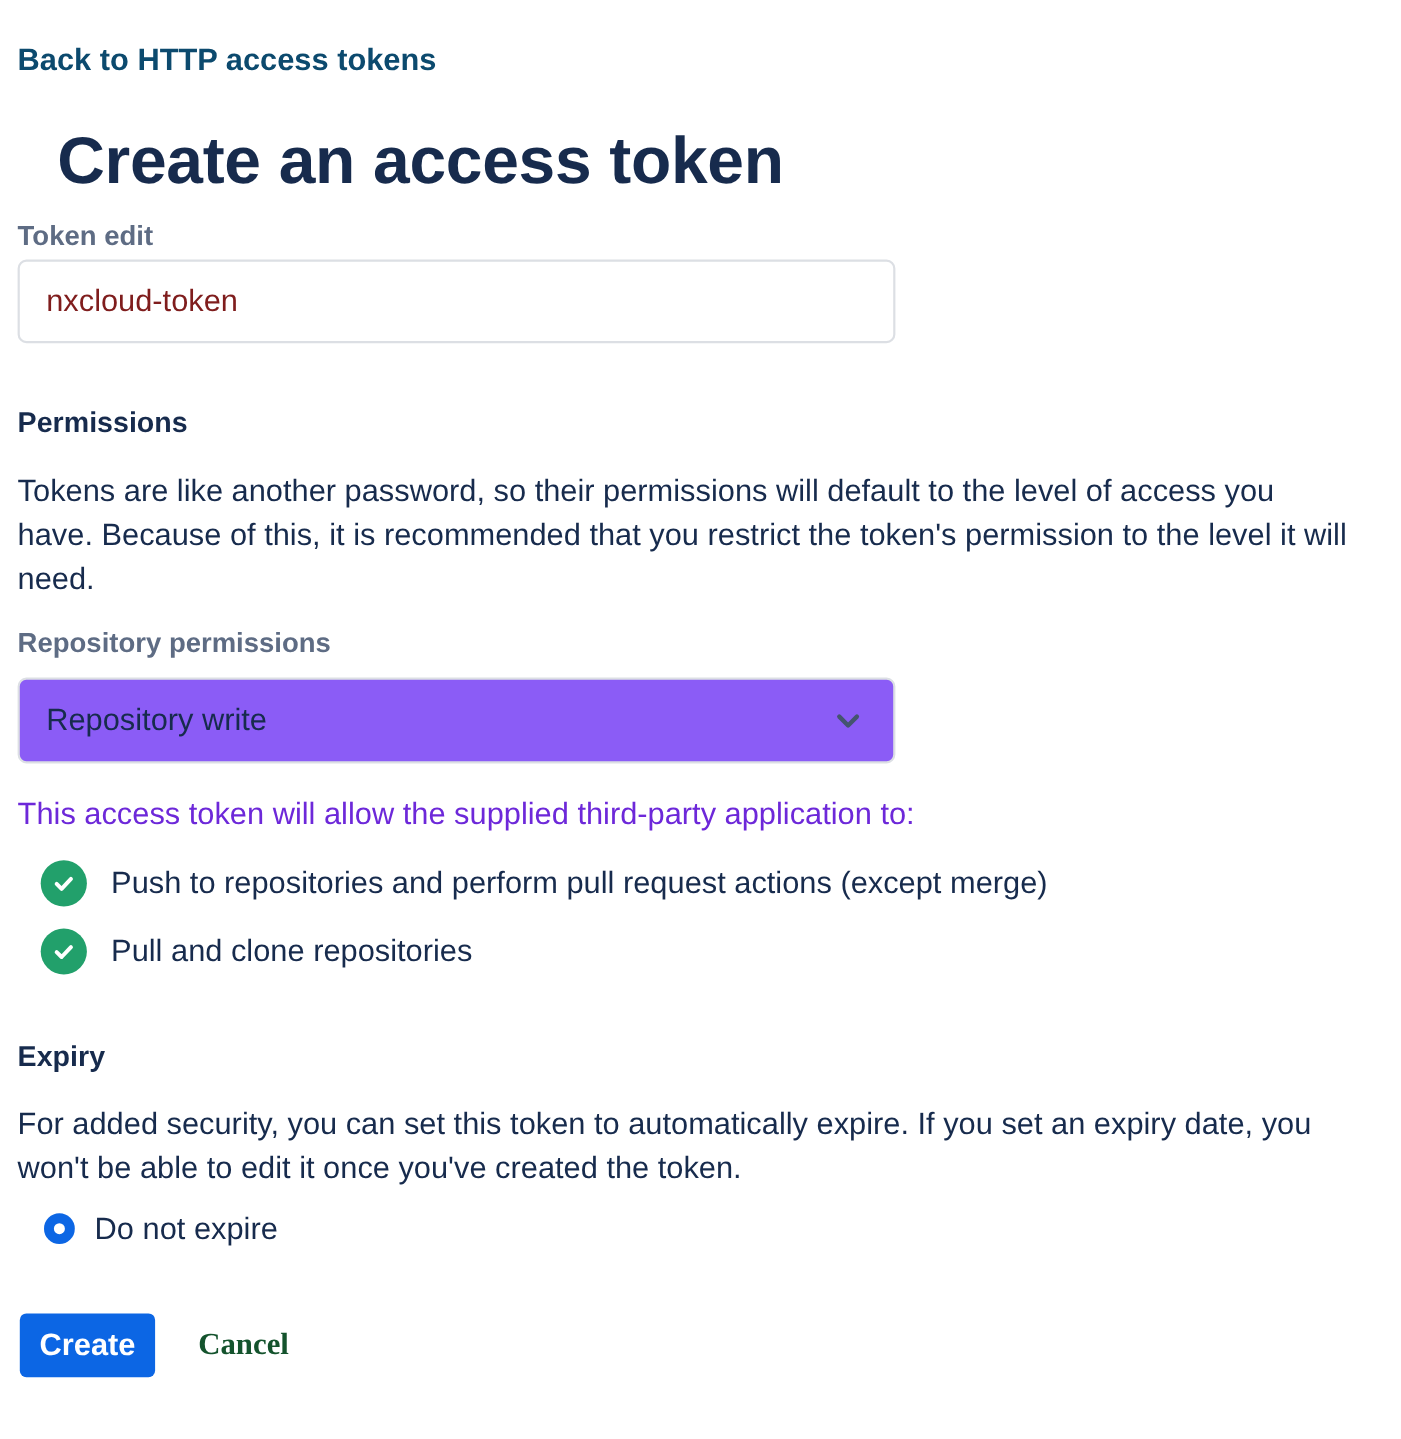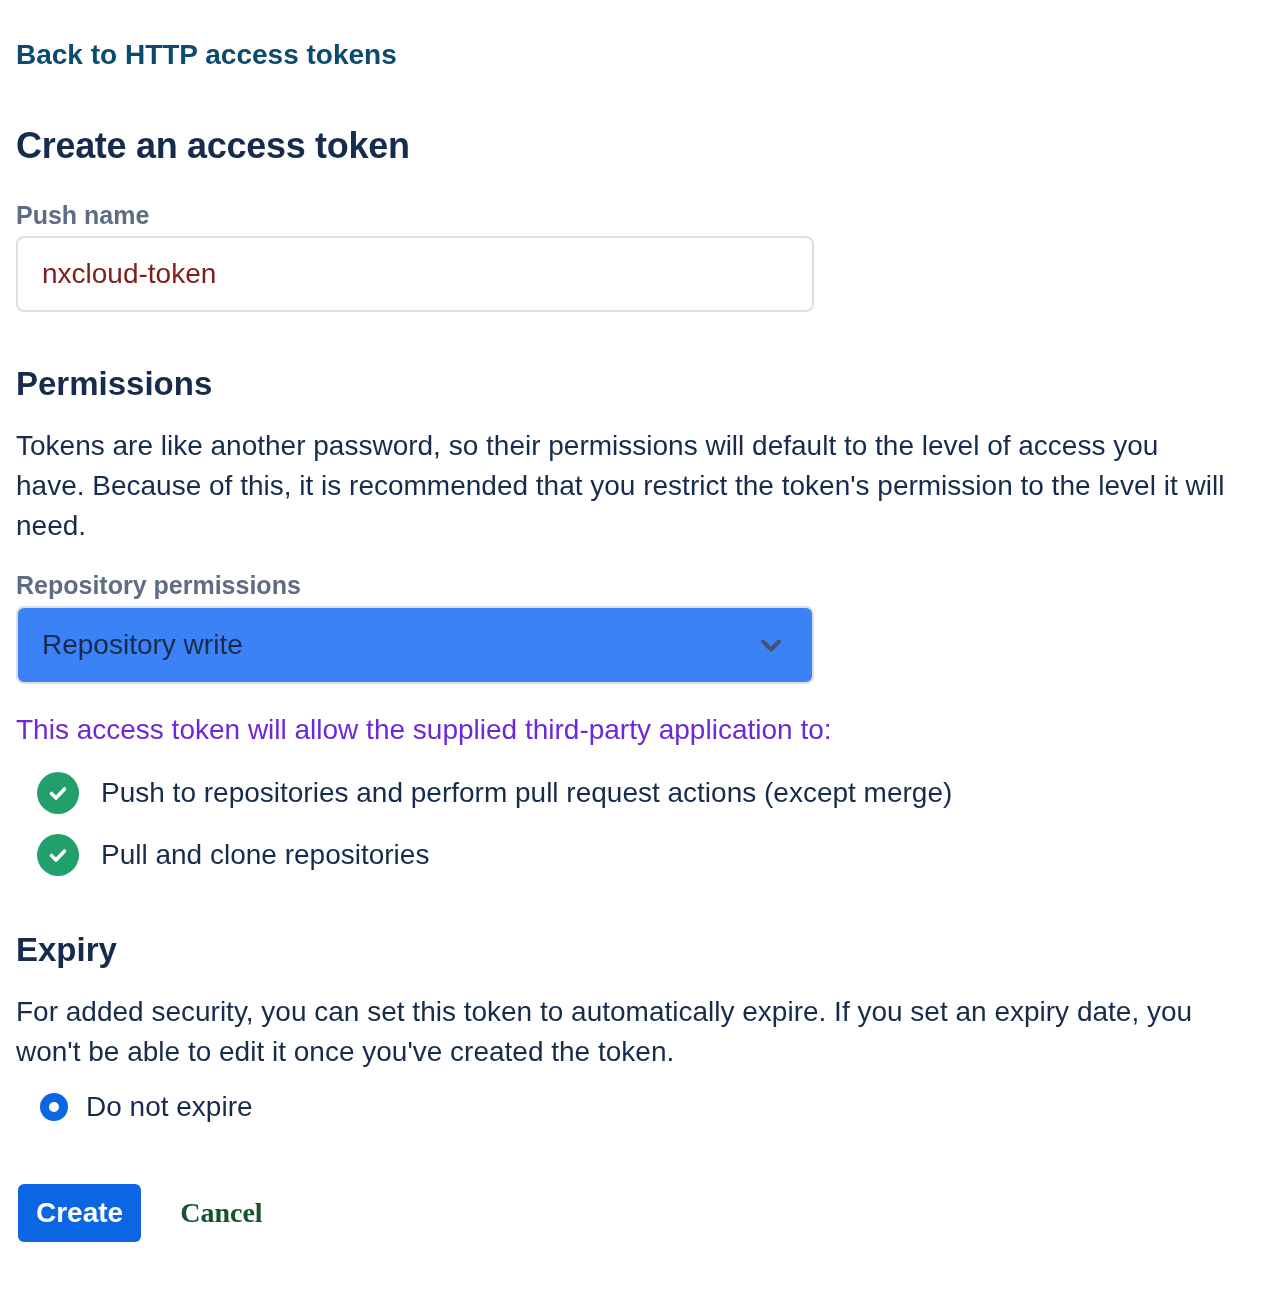--- a/index.html
+++ b/index.html
@@ -17,25 +17,26 @@
     margin-top: 38px;
     font-size: 28px;
     font-weight: 700;
     line-height: 34px;
     color: #0c4a6e;
     text-decoration: none;
     cursor: pointer;
   }
   h1.page-title {
     margin-top: 46px;
-    font-size: 36px;
+    font-size: 60px;
     font-weight: 700;
     line-height: 56px;
     color: #172B4D;
     letter-spacing: -0.3px;
+    margin-left: 36px;
   }
   .field-label {
     margin-top: 26px;
     font-size: 25px;
     font-weight: 700;
     line-height: 30px;
     color: #5E6C84;
   }
   .field-label.repo { margin-top: 24px; }
 
@@ -49,21 +50,21 @@
     background: #ffffff;
     padding: 0 24px;
     font-family: "Liberation Sans", "DejaVu Sans", sans-serif;
     font-size: 28px;
     color: #7f1d1d;
     outline: none;
   }
 
   h2.section-heading {
     margin-top: 50px;
-    font-size: 33px;
+    font-size: 26px;
     font-weight: 700;
     line-height: 44px;
     color: #172B4D;
   }
   h2.section-heading.expiry { margin-top: 52px; }
 
   p.body-text {
     margin-top: 20px;
     font-size: 28px;
     line-height: 40px;
@@ -71,26 +72,26 @@
     max-width: 1212px;
   }
   p.allow-text {
     margin-top: 26px;
     font-size: 28px;
     line-height: 40px;
     color: #6d28d9;
   }
 
   .select-box {
-    margin-top: 6px;
+    margin-top: 16px;
     width: 798px;
     height: 78px;
     border: 2px solid #DCDFE4;
     border-radius: 8px;
-    background: #3b82f6;
+    background: #8b5cf6;
     display: flex;
     align-items: center;
     justify-content: space-between;
     padding: 0 24px 0 24px;
     cursor: pointer;
   }
   .select-box .select-value {
     font-size: 28px;
     color: #172B4D;
   }
@@ -191,21 +192,21 @@
 </style>
 </head>
 <body>
 
 <div class="container">
 
   <a class="back-link">Back to HTTP access tokens</a>
 
   <h1 class="page-title">Create an access token</h1>
 
-  <div class="field-label">Push name</div>
+  <div class="field-label">Token edit</div>
 
   <input class="text-input" type="text" value="nxcloud-token" style="">
 
   <h2 class="section-heading">Permissions</h2>
 
   <p class="body-text">Tokens are like another password, so their permissions will default to the level of access you have. Because of this, it is recommended that you restrict the token's permission to the level it will need.</p>
 
   <div class="field-label repo">Repository permissions</div>
 
   <div class="select-box" role="combobox">

